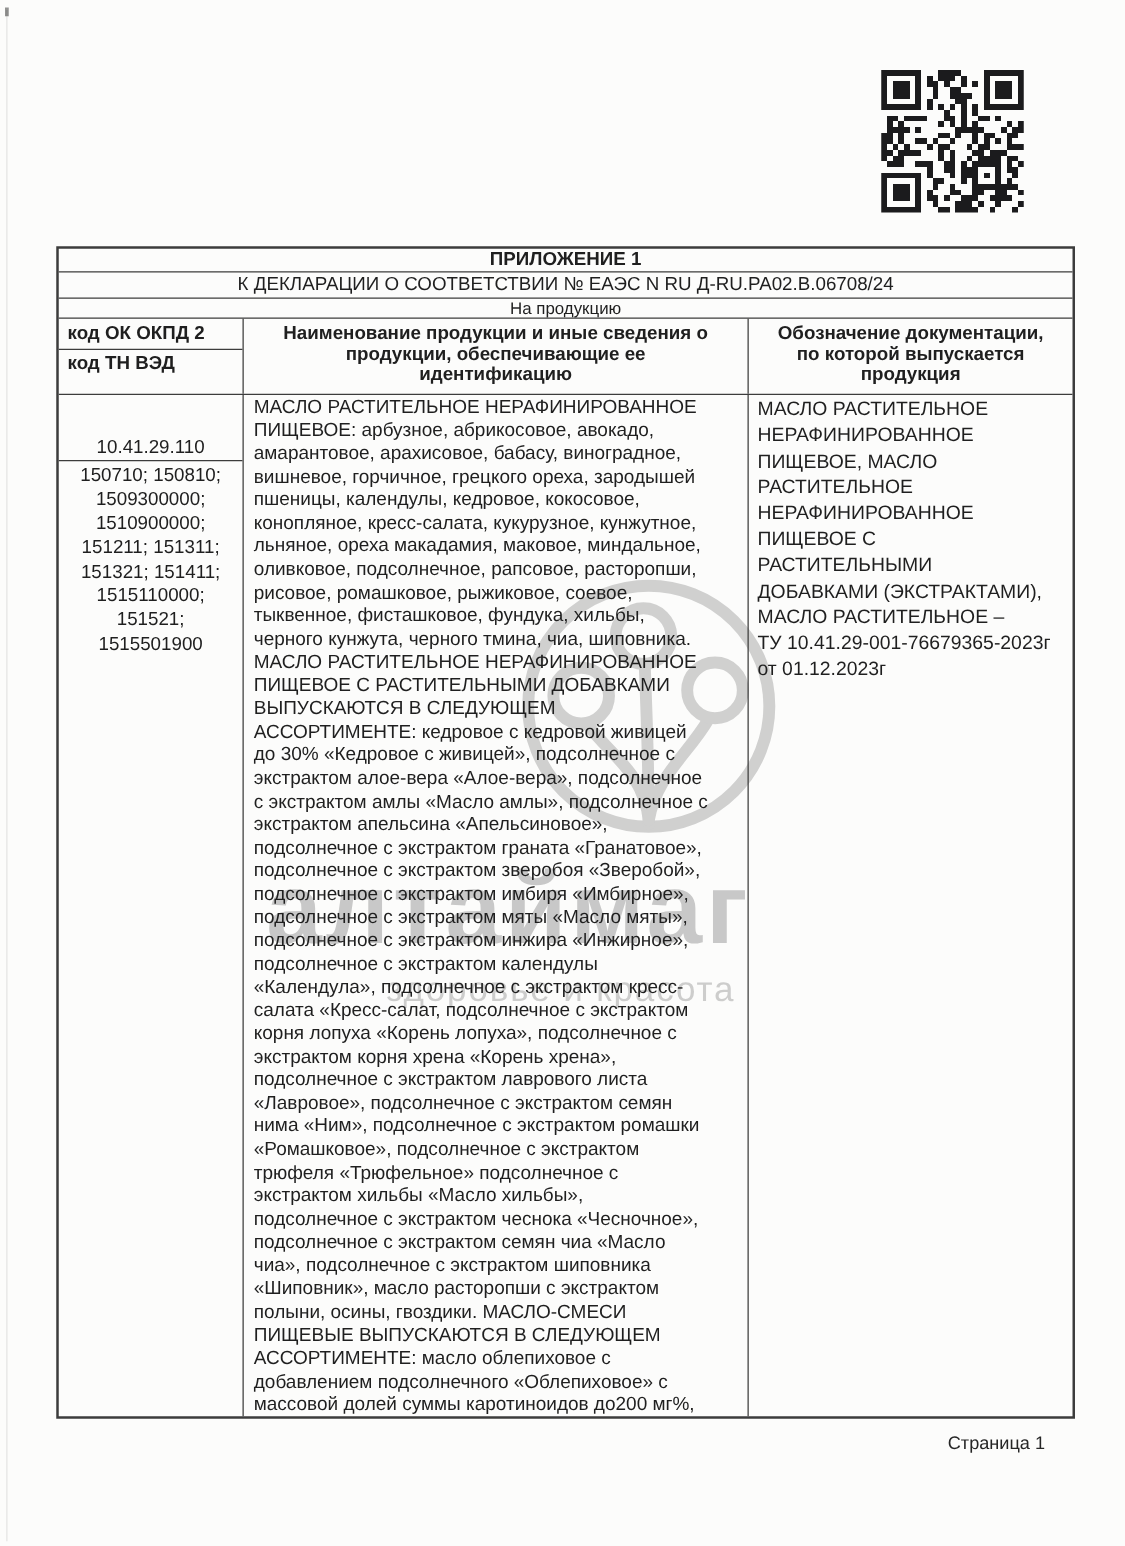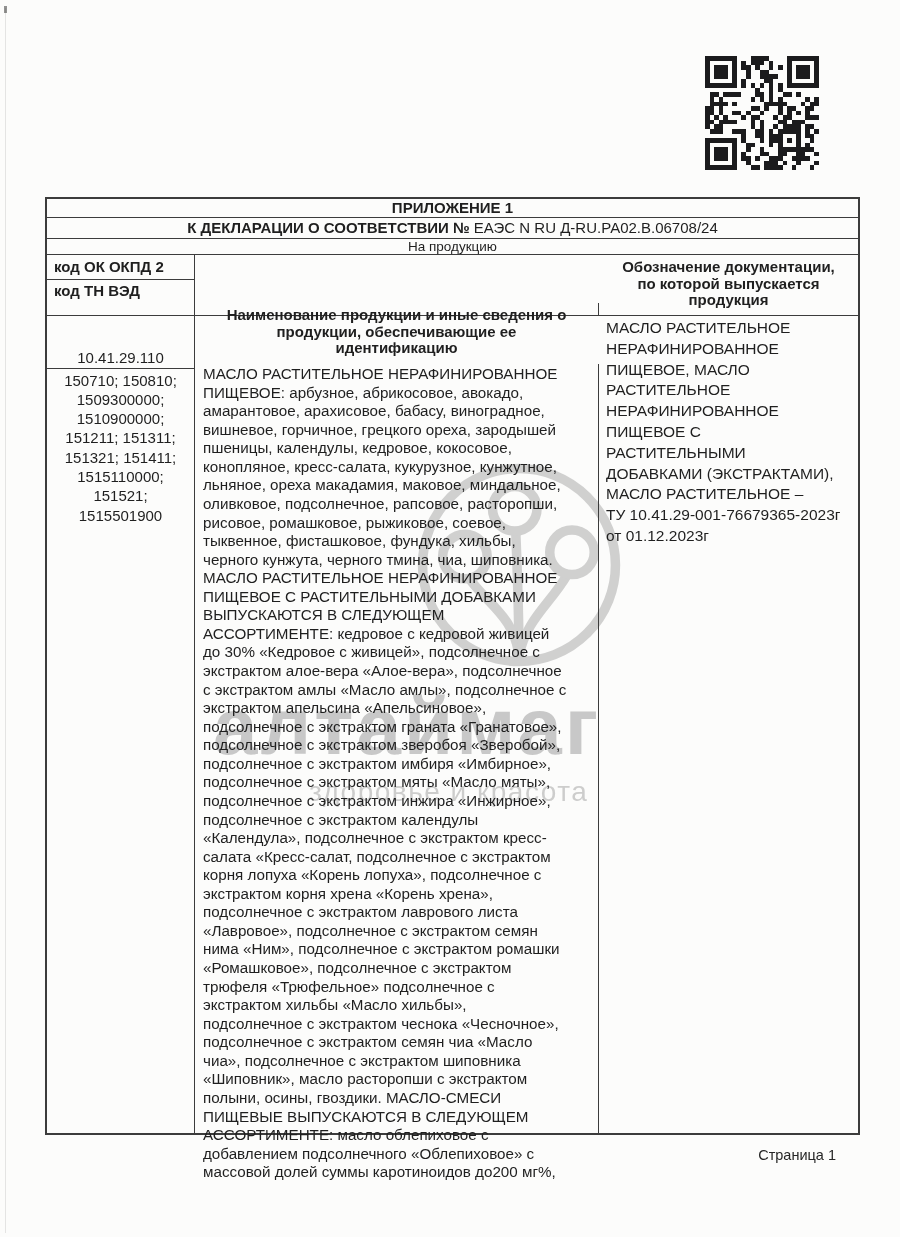--- a/index.html
+++ b/index.html
@@ -31,26 +31,26 @@
 
   
   .doc-table{
     position:absolute;left:45px;top:197px;width:815px;z-index:2;
     border:2px solid #3c3c3c;box-sizing:border-box;background:transparent;
   }
   .t-row{border-bottom:1.5px solid #3c3c3c;box-sizing:border-box;}
   .t-row:last-child{border-bottom:none;}
   .title-row{height:19px;line-height:18px;text-align:center;font-weight:bold;font-size:15px;}
   .decl-row{height:21px;line-height:20px;text-align:center;font-size:15px;}
-  .decl-label{font-weight:bold;}
+  .decl-label{font-weight:normal;}
   .sub-row{height:16px;line-height:15px;text-align:center;font-size:13.5px;}
   .head-row{height:61px;display:flex;}
   .data-row{height:817px;display:flex;}
   .col1{width:148px;box-sizing:border-box;border-right:1.5px solid #3c3c3c;}
-  .col2{width:404px;box-sizing:border-box;border-right:1.5px solid #3c3c3c;margin-top:48px;}
+  .col2{width:404px;box-sizing:border-box;border-right:1.5px solid #3c3c3c;}
   .col3{flex:1;box-sizing:border-box;}
   .h-c1-top{height:25px;line-height:24px;border-bottom:1.5px solid #3c3c3c;box-sizing:border-box;
     font-weight:bold;font-size:15px;padding-left:7px;}
   .h-c1-bot{height:34px;line-height:22px;font-weight:bold;font-size:15px;padding-left:7px;}
   .h-lines{font-weight:bold;font-size:15px;text-align:center;padding-top:4px;}
   .h-lines div{height:16.5px;line-height:16.5px;white-space:nowrap;}
   .okpd-cell{height:19.5px;line-height:18px;text-align:center;font-size:15px;
     border-bottom:1.5px solid #3c3c3c;box-sizing:border-box;margin-top:33px;}
   .tnved{padding-top:2px;text-align:center;font-size:15px;}
   .tnved div{height:19.3px;line-height:19.3px;white-space:nowrap;}

